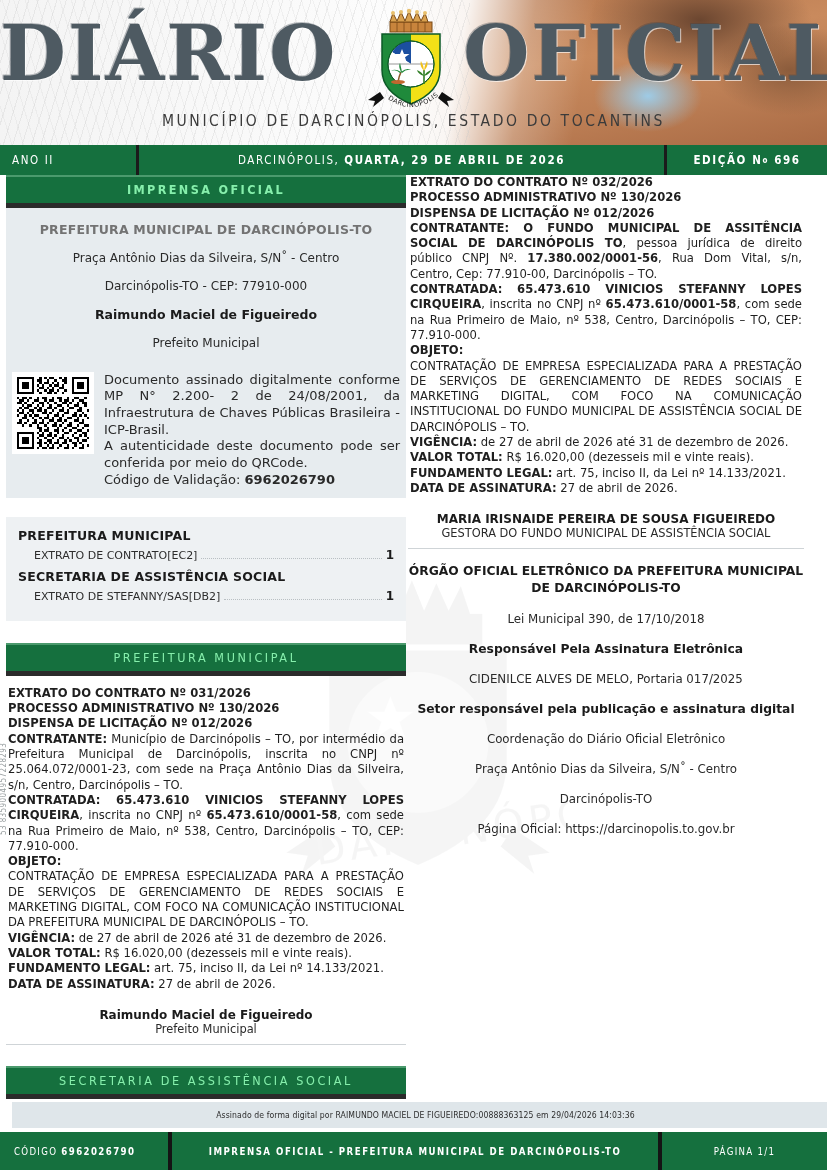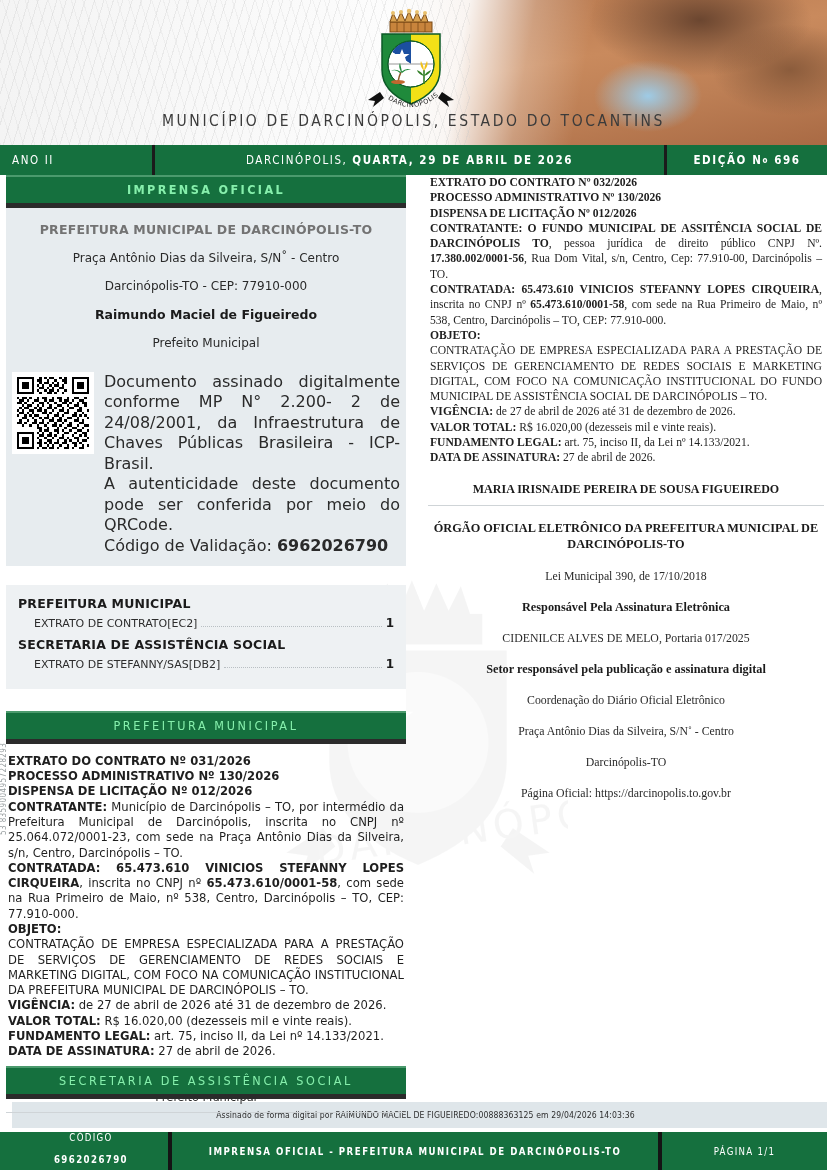--- a/index.html
+++ b/index.html
@@ -57,32 +57,32 @@
 
   
   .crest { position:absolute; left: 362px; top: 8px; width: 98px; height: 112px; }
   .crest svg { width: 100%; height: 100%; display:block; }
 
   
   .datebar { position:absolute; left:0; top:145px; width:827px; height:30px; display:flex; }
   .db-cell { background:#15703e; color:#ffffff; display:flex; align-items:center;
              font-family:"DejaVu Sans Condensed","DejaVu Sans", sans-serif;
              font-size:11.5px; letter-spacing:1.6px; }
-  .db-ano { width:152px; padding-left:12px; }
+  .db-ano { width:136px; padding-left:12px; }
   .db-gap { width:3px; background:#1b1b1b; }
   .db-mid { flex:1; justify-content:center; }
   .db-mid b { font-weight:700; letter-spacing:1.6px; }
   .db-ed { width:160px; justify-content:center; font-weight:700; }
   .db-ed sup { font-size:8px; vertical-align:super; }
 
   
   .body { position:absolute; left:0; top:175px; width:827px; height:930px; }
   .col { position:absolute; top:0; width:400px; }
   .col-l { left:6px; }
-  .col-r { left:428px; width:396px;font-family:Liberation Serif, serif; }
+  .col-r { left:408px; width:396px; }
 
   
   .watermark {
     position:absolute; left:268px; top:395px; width:300px; height:400px;
     opacity:.085; pointer-events:none; z-index:0;
   }
   .watermark svg { width:100%; height:100%; }
 
   .vertical-id {
     position:absolute; left:-1px; top:556px; width:12px; height:104px;
@@ -109,21 +109,21 @@
 
   .panel { background:#e7ecef; padding:14px 14px 12px; text-align:center; position:relative; z-index:2; }
   .panel .p-title { font-weight:700; font-size:12.5px; color:#737373; margin-bottom:14px; letter-spacing:.2px; }
   .panel .p-line { font-size:12px; color:#2a2a2a; margin-bottom:14px; }
   .panel .p-strong { font-weight:700; font-size:12.5px; color:#1b1b1b; margin-bottom:14px; }
   .panel .p-last { margin-bottom:2px; }
 
   .signblock { background:#e7ecef; padding:8px 6px 10px 6px; display:flex; gap:10px; align-items:flex-start; position:relative; z-index:2; }
   .qr { width:82px; height:82px; background:#fff; padding:5px; flex:0 0 auto; }
   .qr svg { display:block; width:72px; height:72px; }
-  .sigtext { font-size:16px; line-height:1.28; color:#2a2a2a; text-align:justify; flex:1; }
+  .sigtext { font-size:13px; line-height:1.28; color:#2a2a2a; text-align:justify; flex:1; }
   .sigtext b { font-weight:700; }
 
   .gapwhite { height:14px; background:#fff; position:relative; z-index:2; }
 
   
   .sumario-body { background:#eef1f3; padding:8px 12px 14px 12px; position:relative; z-index:2; }
   .sum-group { font-weight:700; font-size:12.5px; color:#1b1b1b; padding:3px 0 2px 0; letter-spacing:.2px; }
   .sum-item { display:flex; align-items:flex-end; font-size:11px; color:#2d2d2d; padding:3px 0 4px 16px; }
   .sum-item .lbl { white-space:nowrap; }
   .sum-item .dots { flex:1; border-bottom:1px dotted #b9bfc3; margin:0 4px 3px 4px; height:8px; }
@@ -151,36 +151,39 @@
   
   .assin-bar {
     position:absolute; left:12px; top:1102px; width:827px; height:26px;
     background:#dfe6ea; display:flex; align-items:center; justify-content:center;
     font-family:"DejaVu Sans Condensed","DejaVu Sans",sans-serif;
     font-size:8.6px; color:#2c2c2c; letter-spacing:.1px;
   }
   .footbar { position:absolute; left:0; top:1132px; width:827px; height:38px; display:flex; }
   .fb { background:#15703e; color:#fff; display:flex; align-items:center;
         font-family:"DejaVu Sans Condensed","DejaVu Sans",sans-serif;
-        font-size:9.6px; letter-spacing:1.3px;flex-direction:column; }
+        font-size:9.6px; letter-spacing:1.3px; }
   .fb-code { width:168px; padding-left:14px; }
   .fb-code b { font-weight:700; letter-spacing:1.4px; }
   .fb-sep { width:4px; background:#141414; }
   .fb-mid { flex:1; justify-content:center; font-weight:700; letter-spacing:1.5px; }
   .fb-pg { width:165px; justify-content:center; letter-spacing:1.3px; }
 </style>
 </head>
 <body>
 
 <div class="page">
 
   <div class="masthead">
     <div class="mh-photo"></div>
     <div class="mh-fabric"></div>
 
+    <div class="mh-title">
+      <span>DIÁRIO</span><span class="sp"></span><span>OFICIAL</span>
+    </div>
 
     <div class="crest">
       <svg viewBox="0 0 98 112">
 
         <g>
           <rect x="28" y="14" width="42" height="10" fill="#c8843c" stroke="#7a4a16" stroke-width="1"></rect>
           <path d="M28 14 L31 5 L35 13 L39 4 L43 13 L47 3 L51 13 L55 4 L59 13 L63 5 L66 14 Z" fill="#d9a14f" stroke="#7a4a16" stroke-width="1"></path>
           <circle cx="31" cy="5" r="2" fill="#e8c06e"></circle>
             <circle cx="39" cy="4" r="2" fill="#e8c06e"></circle>
           <circle cx="47" cy="3" r="2.2" fill="#e8c06e"></circle>
@@ -581,20 +584,21 @@
         <p class="hl">OBJETO:</p>
         <p>CONTRATAÇÃO DE EMPRESA ESPECIALIZADA PARA A PRESTAÇÃO DE SERVIÇOS DE GERENCIAMENTO DE REDES SOCIAIS E MARKETING DIGITAL, COM FOCO NA COMUNICAÇÃO INSTITUCIONAL DO FUNDO MUNICIPAL DE ASSISTÊNCIA SOCIAL DE DARCINÓPOLIS – TO.</p>
         <p><span class="hl">VIGÊNCIA:</span><span> de 27 de abril de 2026 até 31 de dezembro de 2026.</span></p>
         <p><span class="hl">VALOR TOTAL:</span><span> R$ 16.020,00 (dezesseis mil e vinte reais).</span></p>
         <p><span class="hl">FUNDAMENTO LEGAL:</span><span> art. 75, inciso II, da Lei nº 14.133/2021.</span></p>
         <p><span class="hl">DATA DE ASSINATURA:</span><span> 27 de abril de 2026.</span></p>
       </div>
 
       <div class="sig-center">
         <div class="n">MARIA IRISNAIDE PEREIRA DE SOUSA FIGUEIREDO</div>
+        <div class="r">GESTORA DO FUNDO MUNICIPAL DE ASSISTÊNCIA SOCIAL</div>
         <div class="hr-thin"></div>
       </div>
 
       <div class="inst">
         <div class="h">ÓRGÃO OFICIAL ELETRÔNICO DA PREFEITURA MUNICIPAL DE DARCINÓPOLIS-TO</div>
         <div class="t">Lei Municipal 390, de 17/10/2018</div>
         <div class="b">Responsável Pela Assinatura Eletrônica</div>
         <div class="t">CIDENILCE ALVES DE MELO, Portaria 017/2025</div>
         <div class="b">Setor responsável pela publicação e assinatura digital</div>
         <div class="t">Coordenação do Diário Oficial Eletrônico</div>

